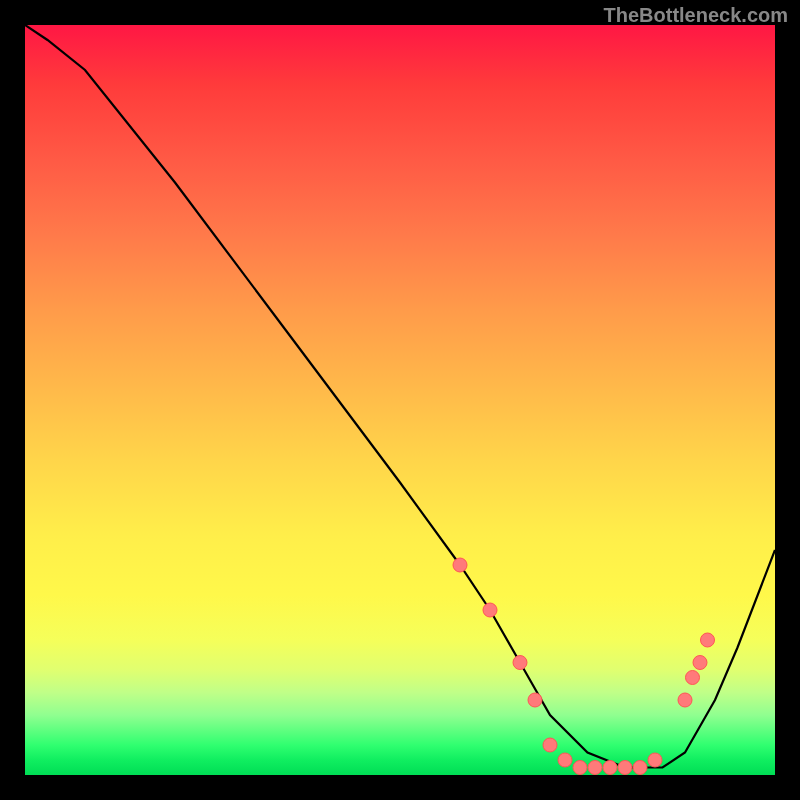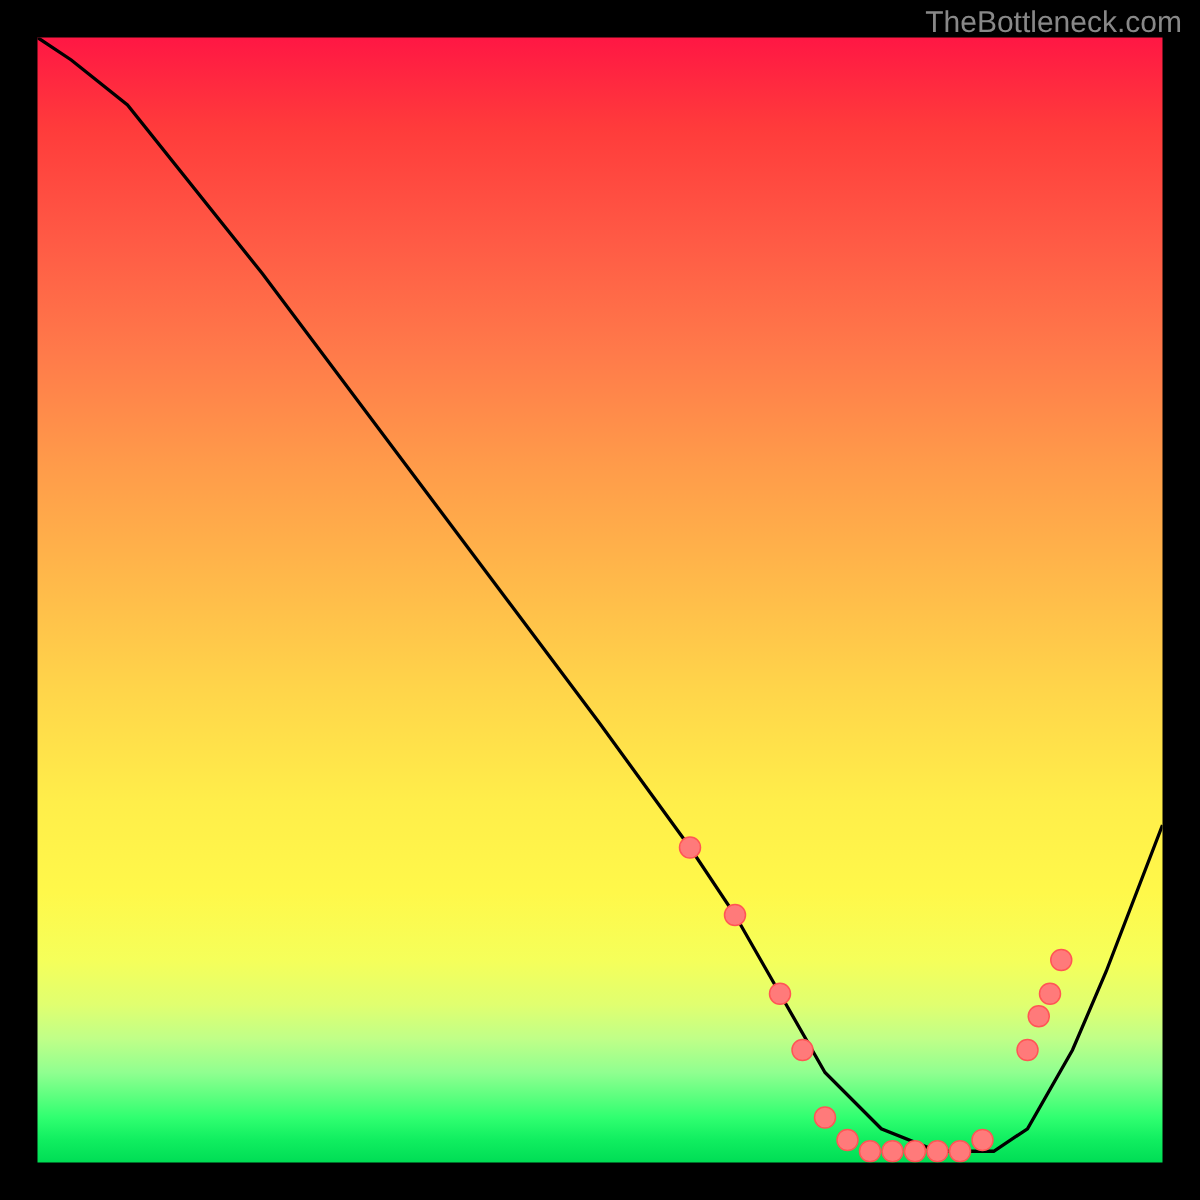--- a/index.html
+++ b/index.html
@@ -10,21 +10,21 @@
     position: relative;
     font-family: Arial, sans-serif;
     overflow: hidden;
   }
   .watermark {
     position: absolute;
     top: 4px;
     right: 12px;
     color: #888;
     font-size: 20px;
-    font-weight: 400;
+    font-weight: 700;
     z-index: 10;
   }
   .plot-area {
     position: absolute;
     left: 25px;
     top: 25px;
     width: 750px;
     height: 750px;
   }
   .gradient-bg {

